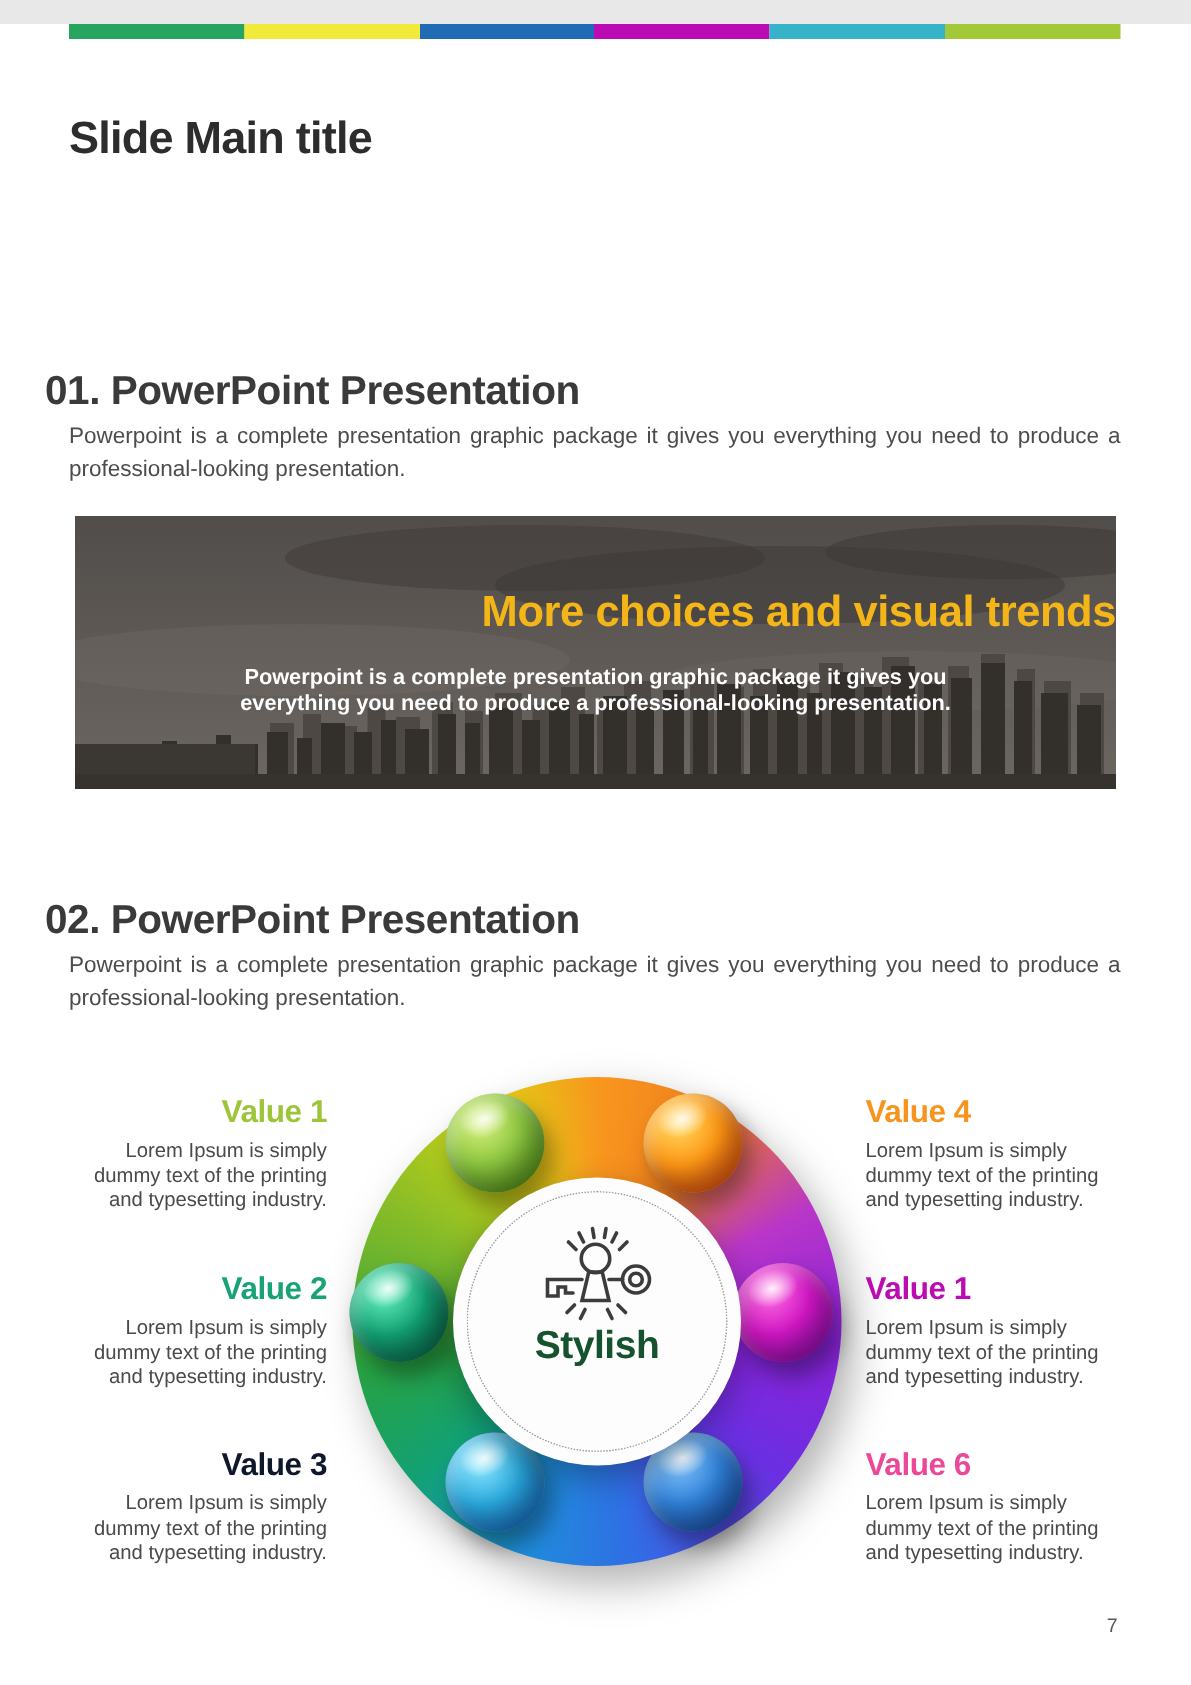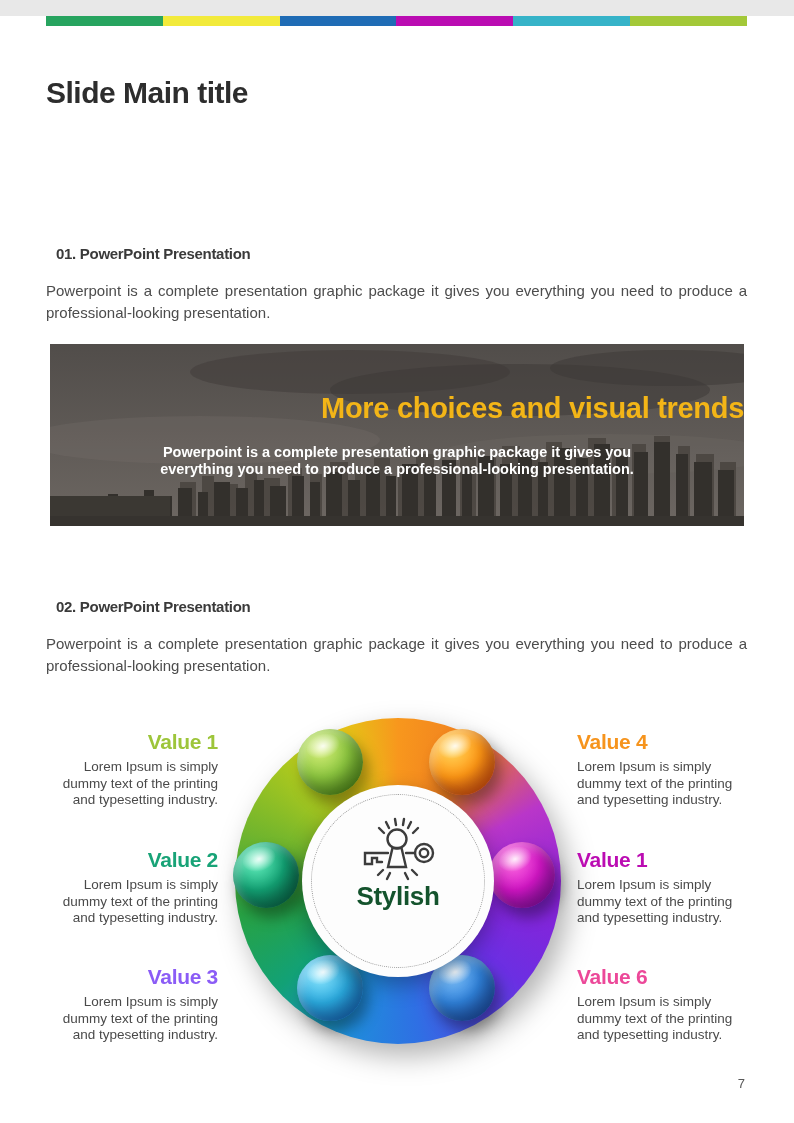--- a/index.html
+++ b/index.html
@@ -16,22 +16,22 @@
   
   .main-title {
     position:absolute; left:46px; top:60px; width:700px;
     font-size:30px; font-weight:800; color:#2d2d2d; letter-spacing:-0.5px;
   }
   .lead {
     position:absolute; left:46px; top:113px; width:701px;
     font-size:15.5px; line-height:22px; color:#4c4c4c; text-align:justify;
   }
   .sec-heading {
-    position:absolute; left:56px; width:700px;
-    font-size:15px; font-weight:800; color:#3a3a3a; letter-spacing:-0.3px;
+    position:absolute; left:30px; width:700px;
+    font-size:27px; font-weight:800; color:#3a3a3a; letter-spacing:-0.3px;
   }
   .sec-body {
     position:absolute; left:46px; width:701px;
     font-size:15px; line-height:22px; color:#4c4c4c; text-align:justify;
   }
   .h-sec1 { top:229px; } .b-sec1 { top:264px; }
   .h-sec2 { top:582px; } .b-sec2 { top:617px; }
 
   
   .banner { position:absolute; left:50px; top:328px; width:694px; height:182px; overflow:hidden; }
@@ -254,21 +254,21 @@
 
   <div class="val val-left v-row1">
     <div class="val-label" style="color: rgb(157, 197, 58);">Value 1</div>
     <div class="val-text">Lorem Ipsum is simply dummy text of the printing and typesetting industry.</div>
   </div>
   <div class="val val-left v-row2">
     <div class="val-label" style="color: rgb(24, 163, 119);">Value 2</div>
     <div class="val-text">Lorem Ipsum is simply dummy text of the printing and typesetting industry.</div>
   </div>
   <div class="val val-left v-row3">
-    <div class="val-label" style="color: #8b5cf6;">Value 3</div>
+    <div class="val-label" style="color: #0f172a;">Value 3</div>
     <div class="val-text">Lorem Ipsum is simply dummy text of the printing and typesetting industry.</div>
   </div>
 
   <div class="val val-right v-row1">
     <div class="val-label" style="color: rgb(246, 148, 29);">Value 4</div>
     <div class="val-text">Lorem Ipsum is simply dummy text of the printing and typesetting industry.</div>
   </div>
   <div class="val val-right v-row2">
     <div class="val-label" style="color: rgb(187, 12, 178);">Value 1</div>
     <div class="val-text">Lorem Ipsum is simply dummy text of the printing and typesetting industry.</div>

